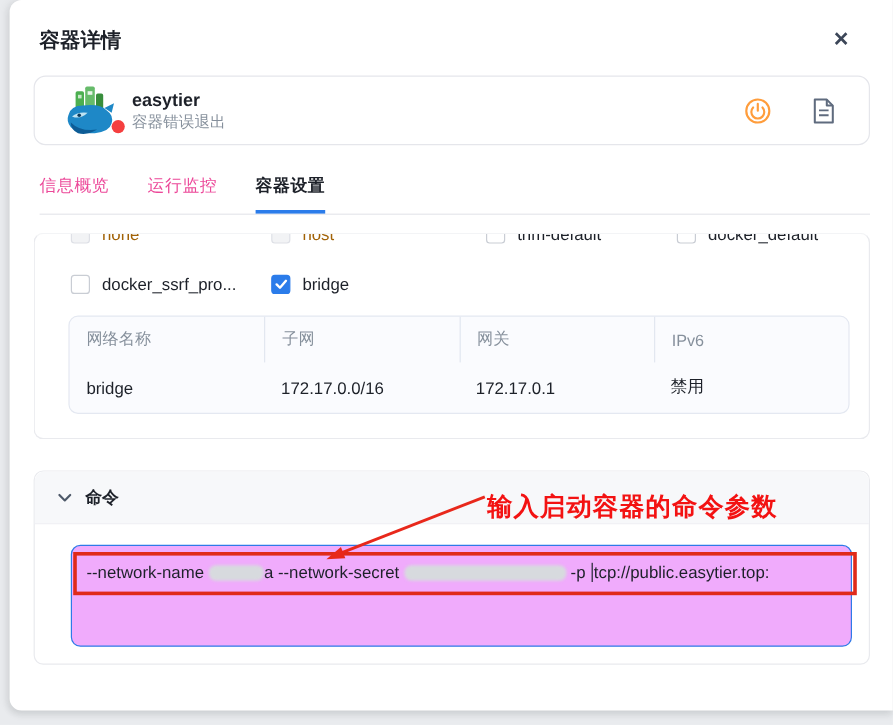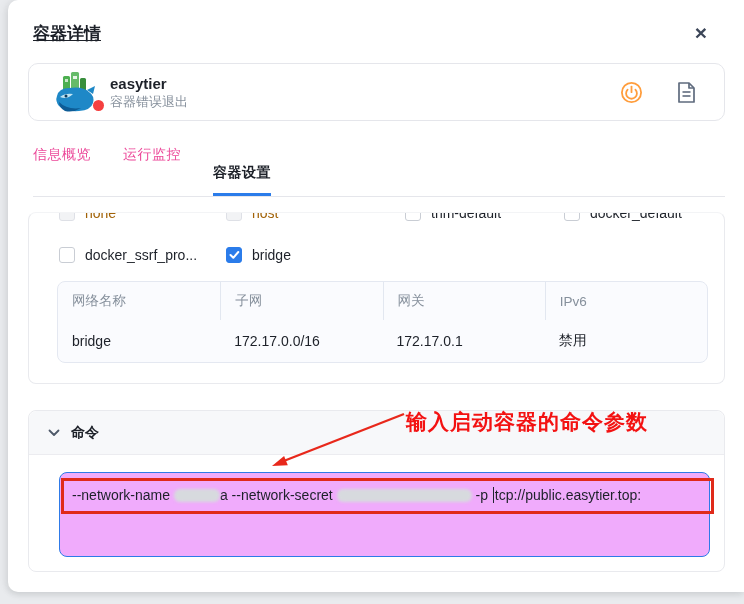--- a/index.html
+++ b/index.html
@@ -3,39 +3,39 @@
 <meta charset="utf-8">
 <style>
   html,body{margin:0;padding:0;width:744px;height:604px;overflow:hidden;
     background:#e9ebee;font-family:"Liberation Sans","DejaVu Sans",sans-serif;}
   *{box-sizing:border-box;}
   .modal{position:absolute;left:8px;top:0;width:736px;height:592px;background:#fff;
     border-radius:10px 0 0 10px;box-shadow:-3px 0 8px rgba(31,35,41,.06),0 3px 6px rgba(31,35,41,.10);
     padding:0 19px 0 20px;overflow:hidden;}
   
   .modal-header{position:relative;padding-top:22px;margin-left:5px;height:48px;}
-  .modal-title{font-size:17px;font-weight:bold;color:#1d2129;text-decoration:underline;}
+  .modal-title{font-size:17px;font-weight:bold;color:#1d2129;}
   .close-btn{position:absolute;right:12px;top:20px;font-size:21px;line-height:21px;color:#3c4658;
     font-weight:600;cursor:pointer;background:none;border:none;padding:2px 6px;}
   
   .info-card{margin-top:15px;height:58px;border:1px solid #e5e6eb;border-radius:10px;
     display:flex;align-items:center;padding:0 28px 0 24px;}
   .logo-wrap{position:relative;width:44px;height:44px;flex:none;}
   .status-dot{position:absolute;right:-7px;bottom:3px;width:11px;height:11px;border-radius:50%;}
   .info-text{margin-left:13px;display:flex;flex-direction:column;justify-content:center;gap:2px;}
   .c-name{font-size:15px;font-weight:bold;color:#1d2129;line-height:17px;}
   .c-status{font-size:13px;color:#86909c;line-height:15px;text-align:right;}
   .spacer{flex:1;}
   .icon-btn{background:none;border:none;padding:0;cursor:pointer;display:flex;align-items:center;}
   .icon-btn + .icon-btn{margin-left:34px;}
   
   .tabs{margin-left:5px;margin-top:25px;display:flex;gap:32px;}
   .tab{font-size:14px;color:#ec4899;padding-bottom:11px;cursor:pointer;letter-spacing:.5px;
     border-bottom:3px solid transparent;}
-  .tab.active{color:#1d2129;font-weight:bold;border-bottom-color:#2b7cea;margin-top:18px;}
+  .tab.active{color:#1d2129;font-weight:bold;border-bottom-color:#2b7cea;}
   .tab-divider{border-top:1px solid #e5e6eb;margin-left:5px;}
   
   .net-card{margin-top:15px;border:1px solid #e9eaee;border-top-color:#f3f4f6;border-radius:8px;
     overflow:hidden;padding:0 15px 20px 30px;}
   .net-grid{display:grid;grid-template-columns:167px 179px 159px 1fr;row-gap:26px;margin-top:-8px;}
   .checkbox-item{display:flex;align-items:center;gap:10px;cursor:pointer;font-size:14px;color:#1d2129;}
   .checkbox-item.disabled{color:#a16207;cursor:not-allowed;}
   .cb{width:16px;height:16px;border-radius:3px;border:1px solid #c9cdd4;background:#fff;flex:none;
     display:flex;align-items:center;justify-content:center;}
   .checkbox-item.disabled .cb{background:#f2f3f5;border-color:#dee0e6;}

